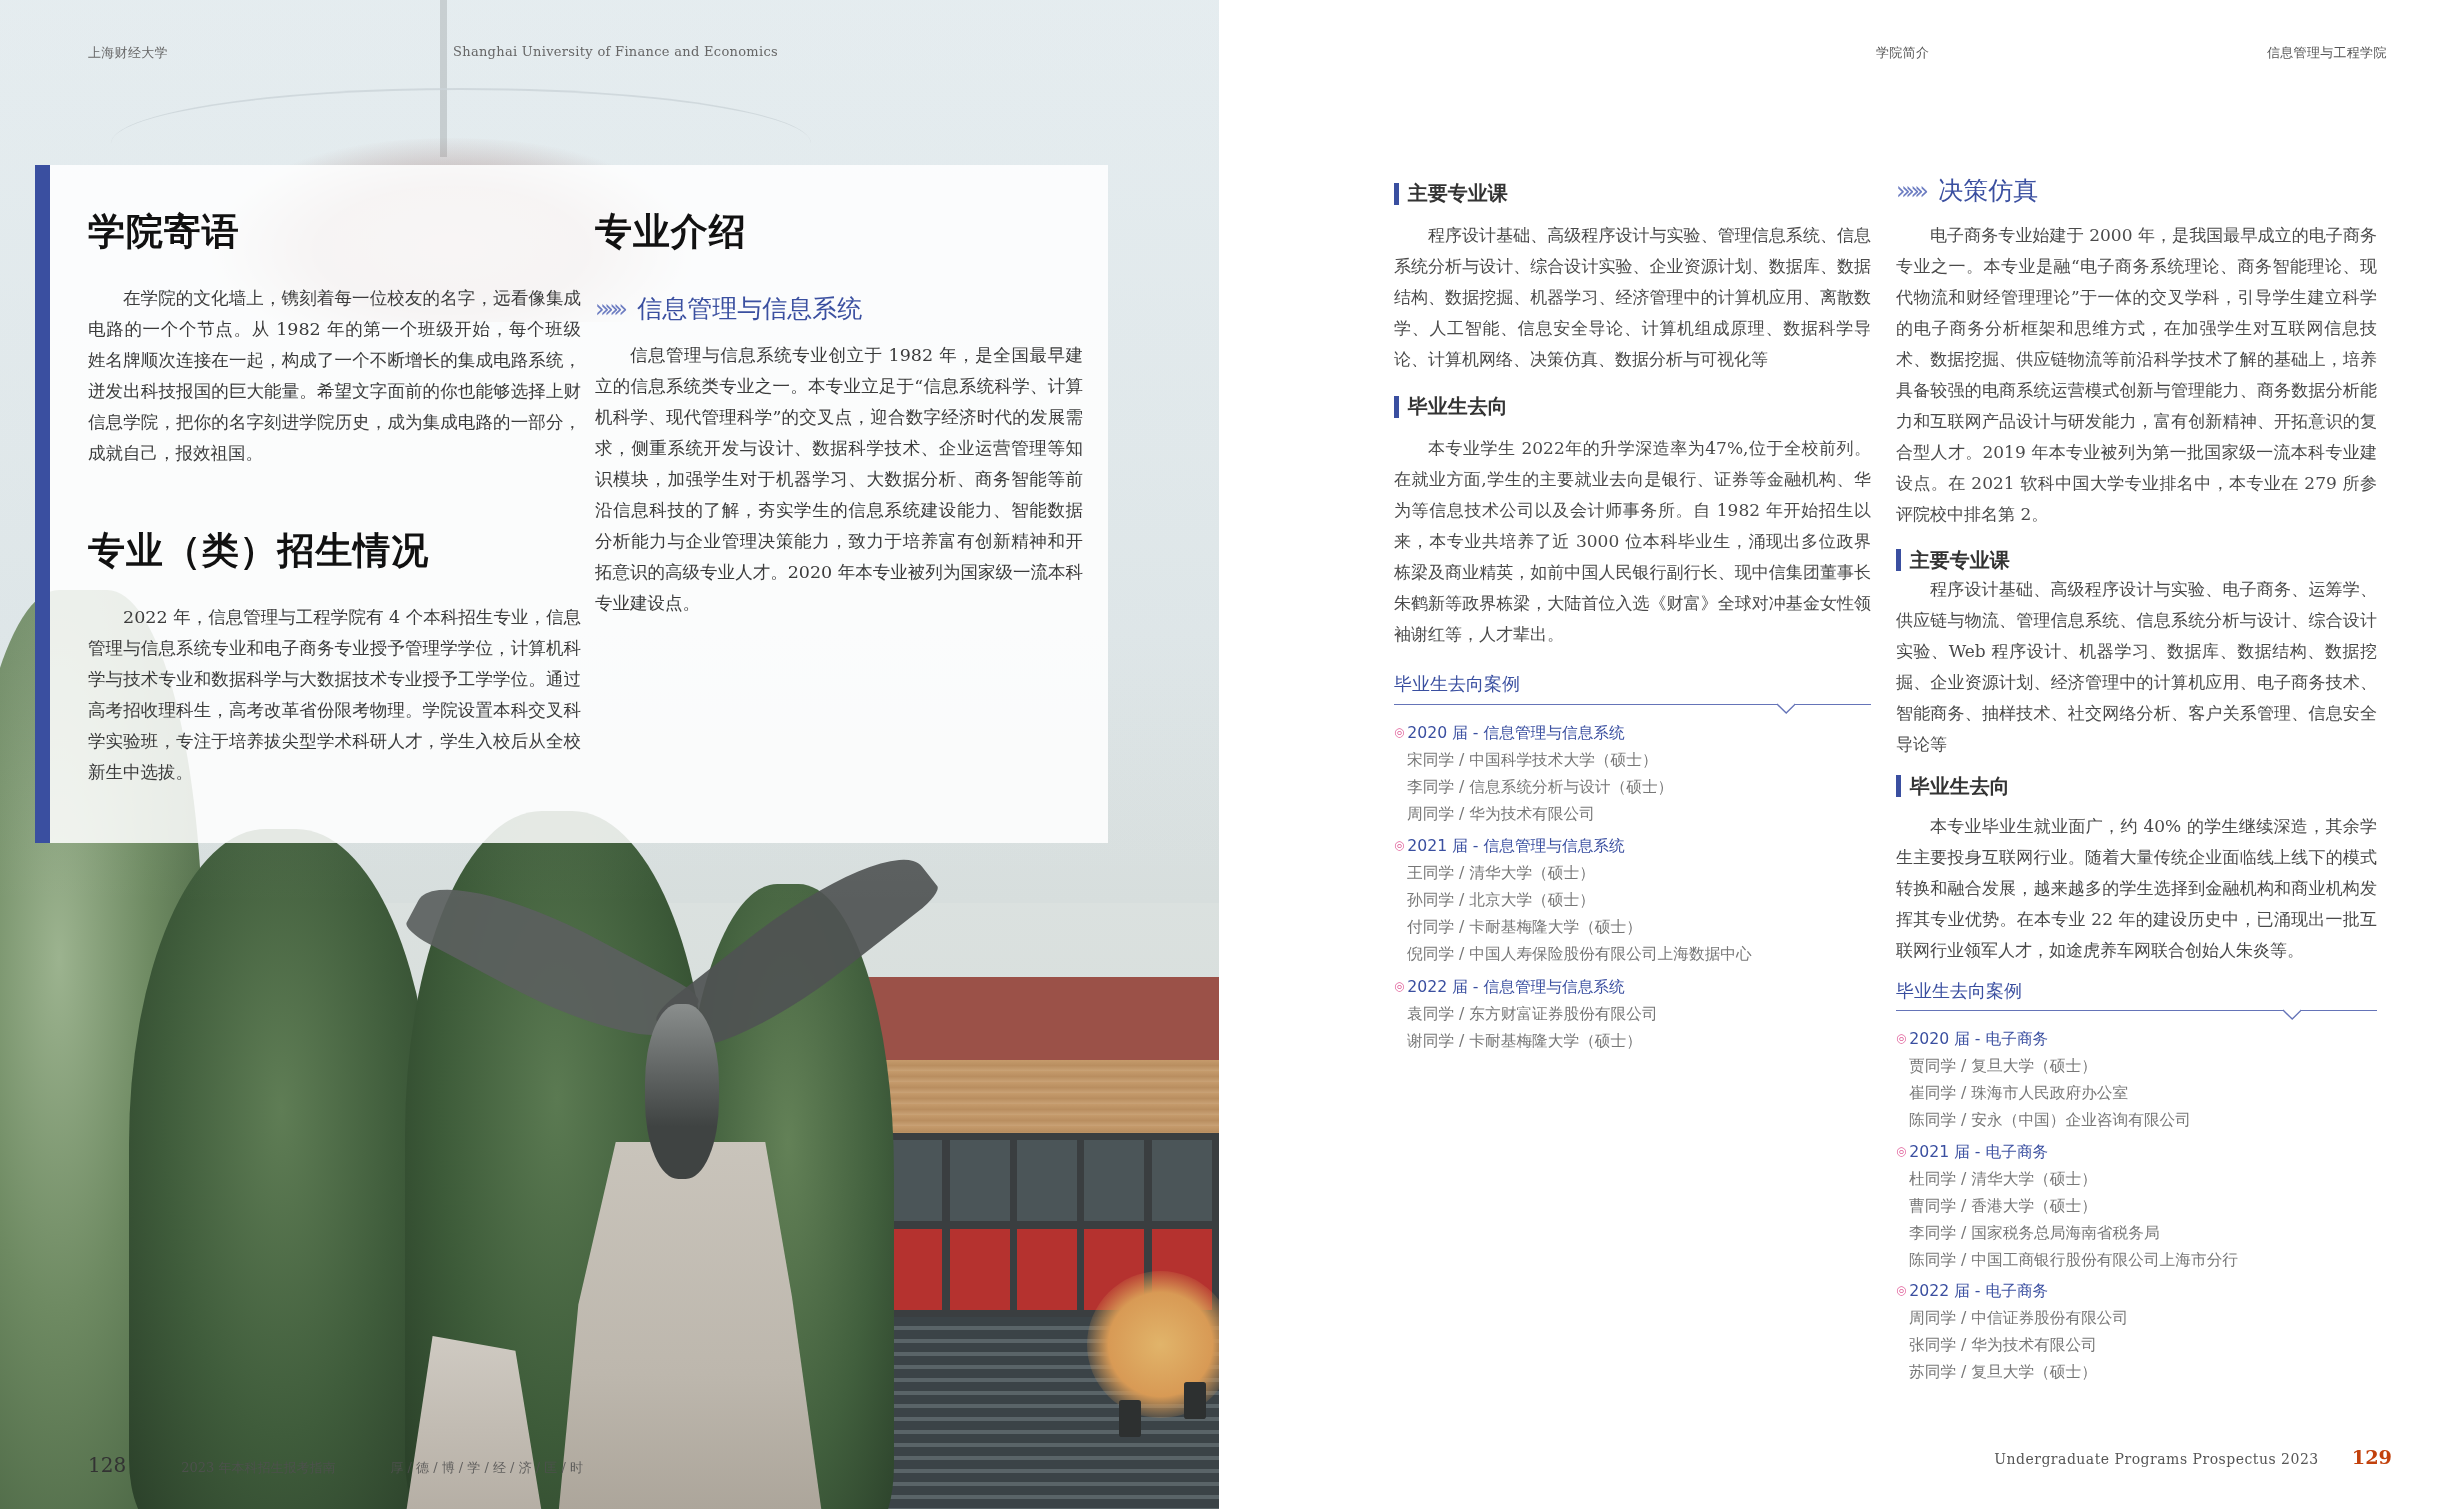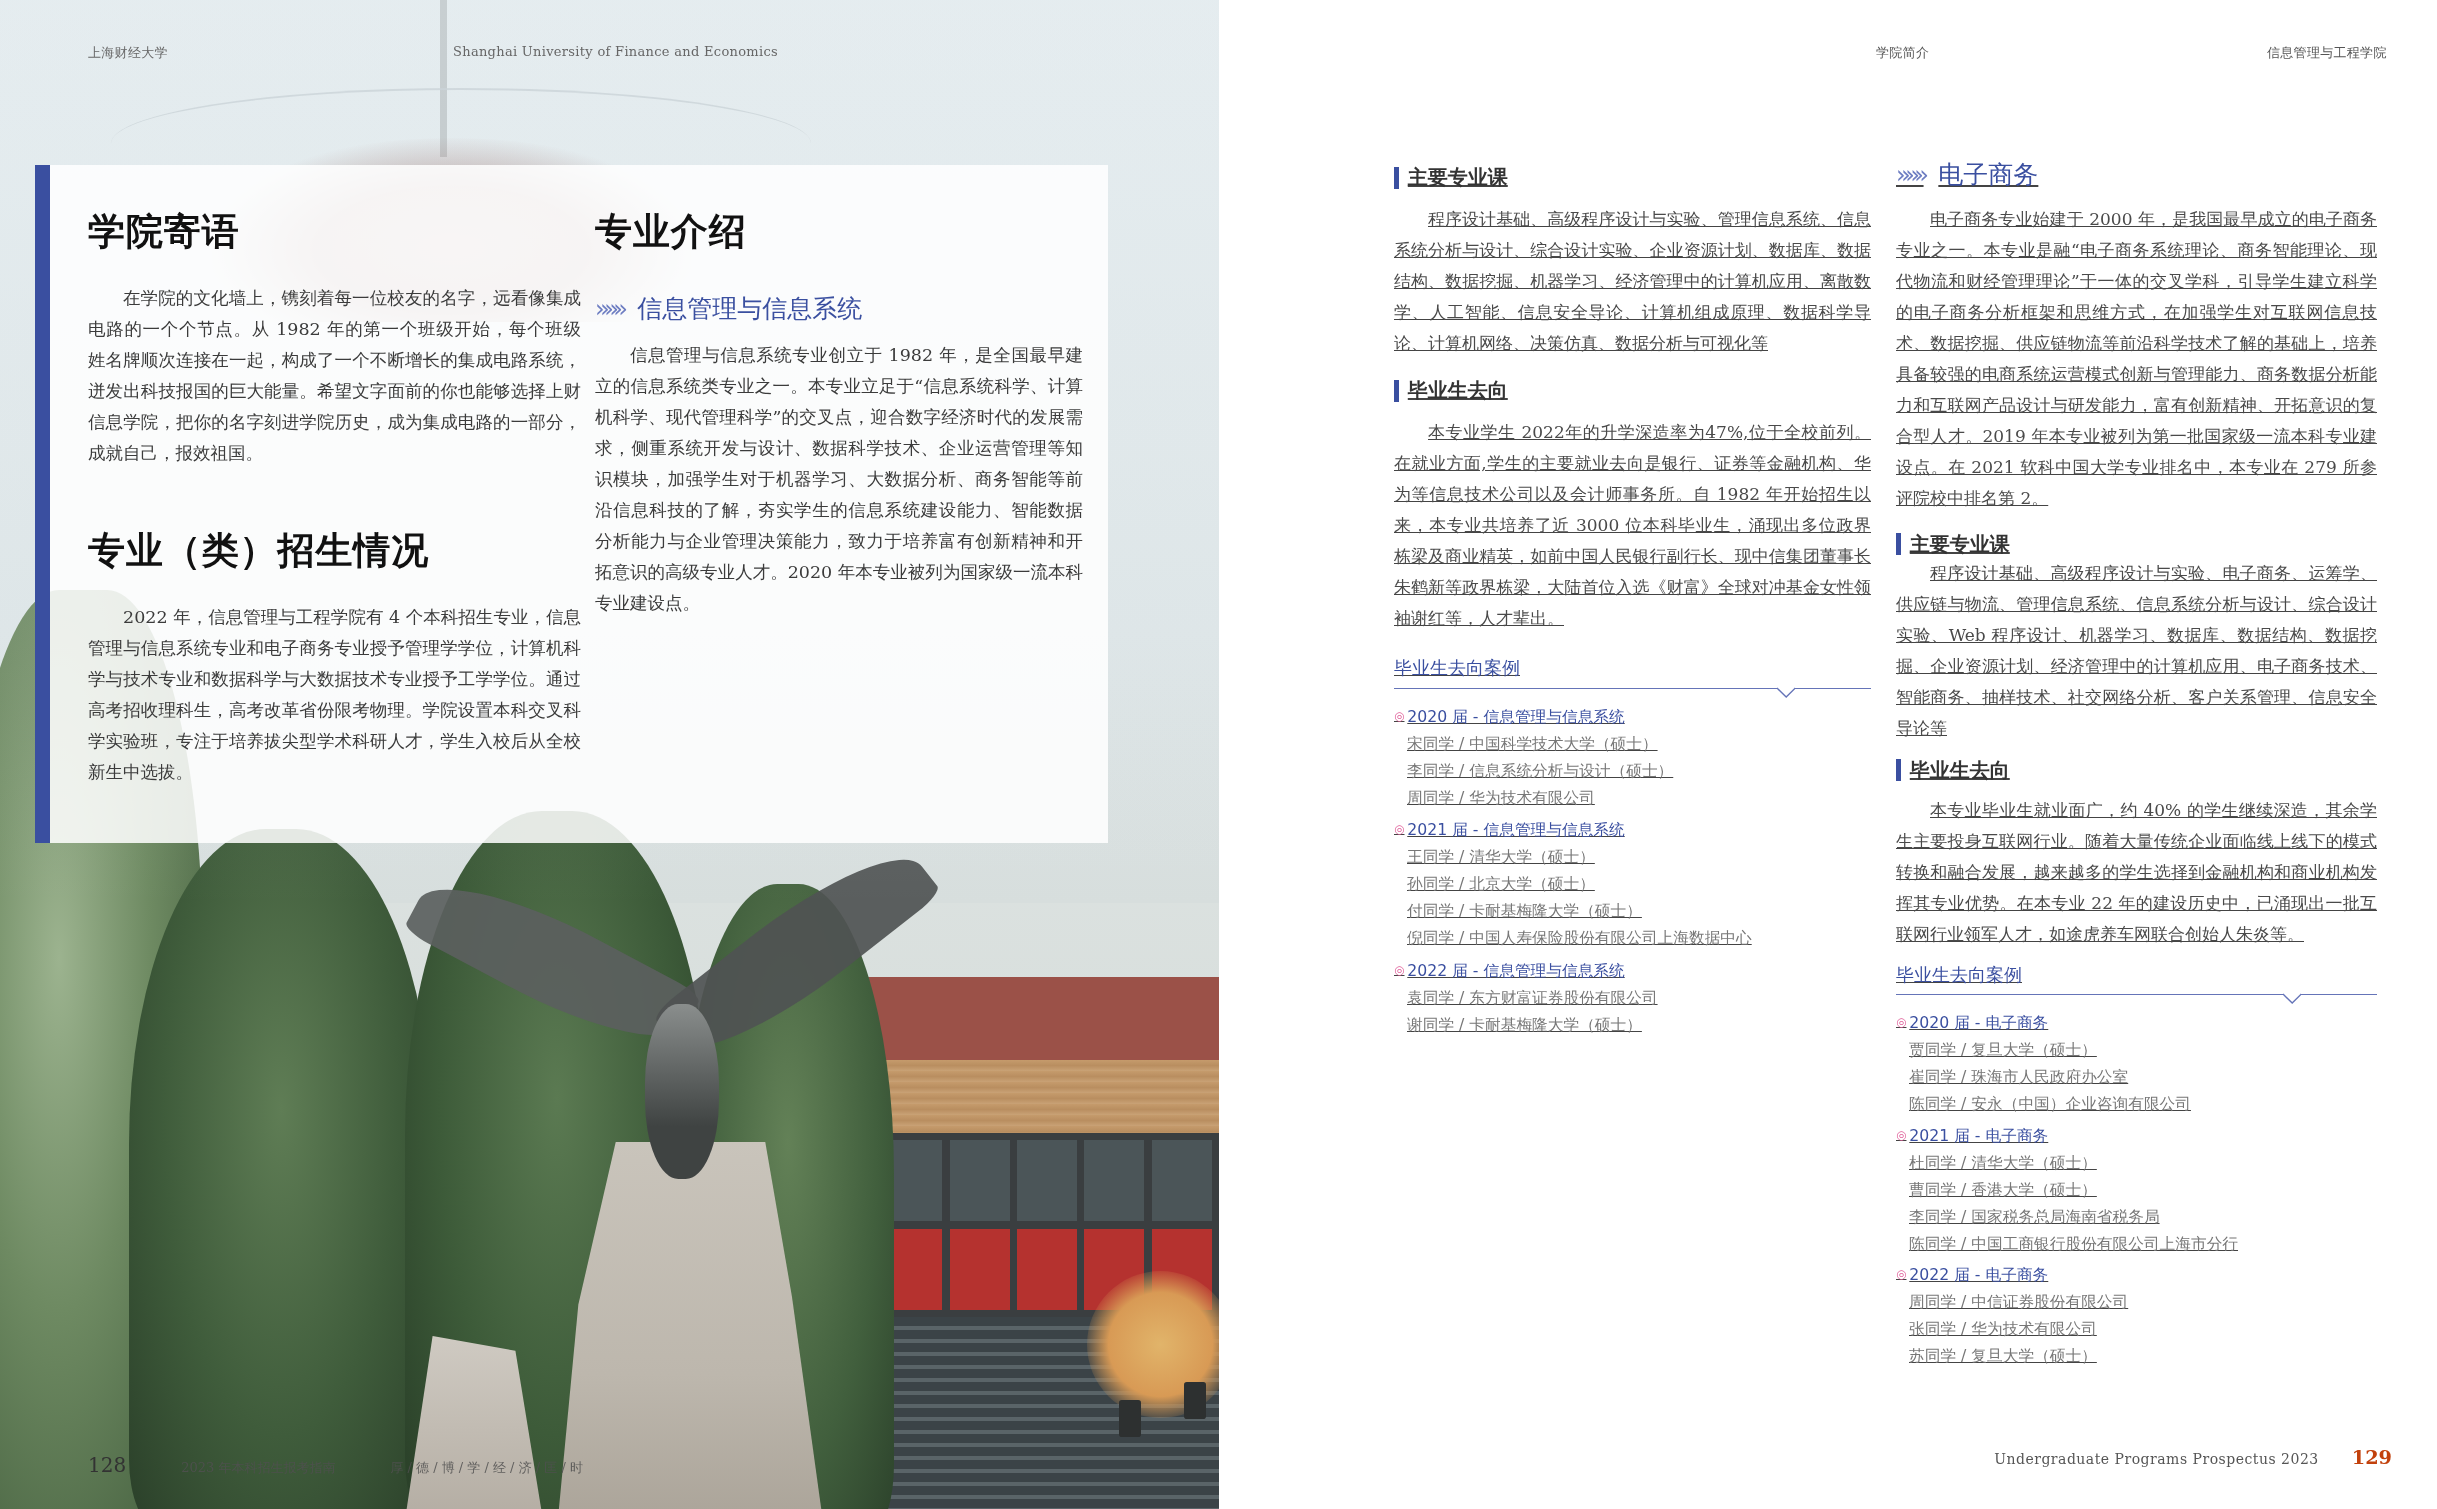--- a/index.html
+++ b/index.html
@@ -66,21 +66,21 @@
   .body-text { font-size: 17.5px; line-height: 31px; color: #3b3b3b; text-align: justify; text-indent: 2em; }
 
   .major-title { display: flex; align-items: center; gap: 7.4px; color: #3a4fa0; font-family: "DejaVu Sans", sans-serif; font-size: 25px; }
   .chev { color: #6e7ec2; font-size: 24px; letter-spacing: -5.5px; margin-right: 7.4px; }
 
   .footer-left { position: absolute; top: 1453px; left: 88px; display: flex; align-items: baseline; gap: 55px; font-size: 13px; color: rgba(80,80,80,.85); }
   .footer-left .pg { font-size: 20px; color: #333; }
 
   
   .right-page { position: absolute; left: 1219px; top: 0; width: 1219px; height: 1509px; background: #ffffff; }
-  .r-col { position: absolute; top: 0; text-decoration: underline; }
+  .r-col { position: absolute; top: 16px; }
   .r-col-1 { left: 175px; width: 477px; }
   .r-col-2 { left: 677px; width: 481px; }
 
   .sub-head { display: flex; align-items: center; gap: 9.2px; font-weight: bold; font-size: 20px; color: #333; }
   .sub-head .bar { width: 4.6px; height: 22px; background: #3a4fa0; }
   .r-body { font-size: 17px; line-height: 31px; color: #4a4a4a; text-align: justify; text-indent: 2em; }
 
   .case-title { font-family: "DejaVu Sans", sans-serif; font-size: 18px; color: #3a4fa0; }
   .case-line { position: relative; height: 13px; margin-top: 5.5px; }
   .case-line .line { position: absolute; left: 0; right: 0; top: 1.8px; height: 1.4px; background: #6574b8; }
@@ -211,21 +211,21 @@
           <span>2022 届 - 信息管理与信息系统</span>
         </div>
       <div class="case-item">袁同学 / 东方财富证券股份有限公司</div>
       <div class="case-item">谢同学 / 卡耐基梅隆大学（硕士）</div>
     </div>
   </div>
 
   <div class="r-col r-col-2">
     <div class="major-title" style="margin-top:158px;">
       <span class="chev">»»»</span>
-      <span>电子商务</span>
+      <span>决策仿真</span>
     </div>
     <p class="r-body" style="margin-top:13px;">电子商务专业始建于 2000 年，是我国最早成立的电子商务专业之一。本专业是融“电子商务系统理论、商务智能理论、现代物流和财经管理理论”于一体的交叉学科，引导学生建立科学的电子商务分析框架和思维方式，在加强学生对互联网信息技术、数据挖掘、供应链物流等前沿科学技术了解的基础上，培养具备较强的电商系统运营模式创新与管理能力、商务数据分析能力和互联网产品设计与研发能力，富有创新精神、开拓意识的复合型人才。2019 年本专业被列为第一批国家级一流本科专业建设点。在 2021 软科中国大学专业排名中，本专业在 279 所参评院校中排名第 2。</p>
 
     <div class="sub-head" style="margin-top:16.6px;">
       <span class="bar"></span>
       <span>主要专业课</span>
     </div>
     <p class="r-body" style="">程序设计基础、高级程序设计与实验、电子商务、运筹学、供应链与物流、管理信息系统、信息系统分析与设计、综合设计实验、Web 程序设计、机器学习、数据库、数据结构、数据挖掘、企业资源计划、经济管理中的计算机应用、电子商务技术、智能商务、抽样技术、社交网络分析、客户关系管理、信息安全导论等</p>
 
     <div class="sub-head" style="margin-top:13px;">

